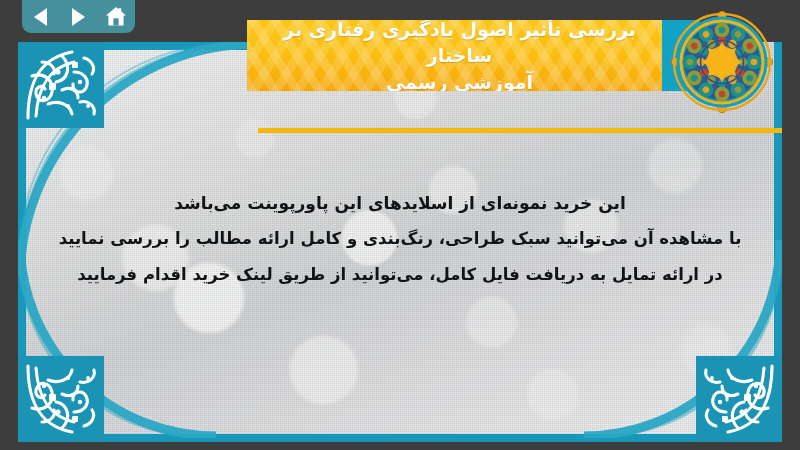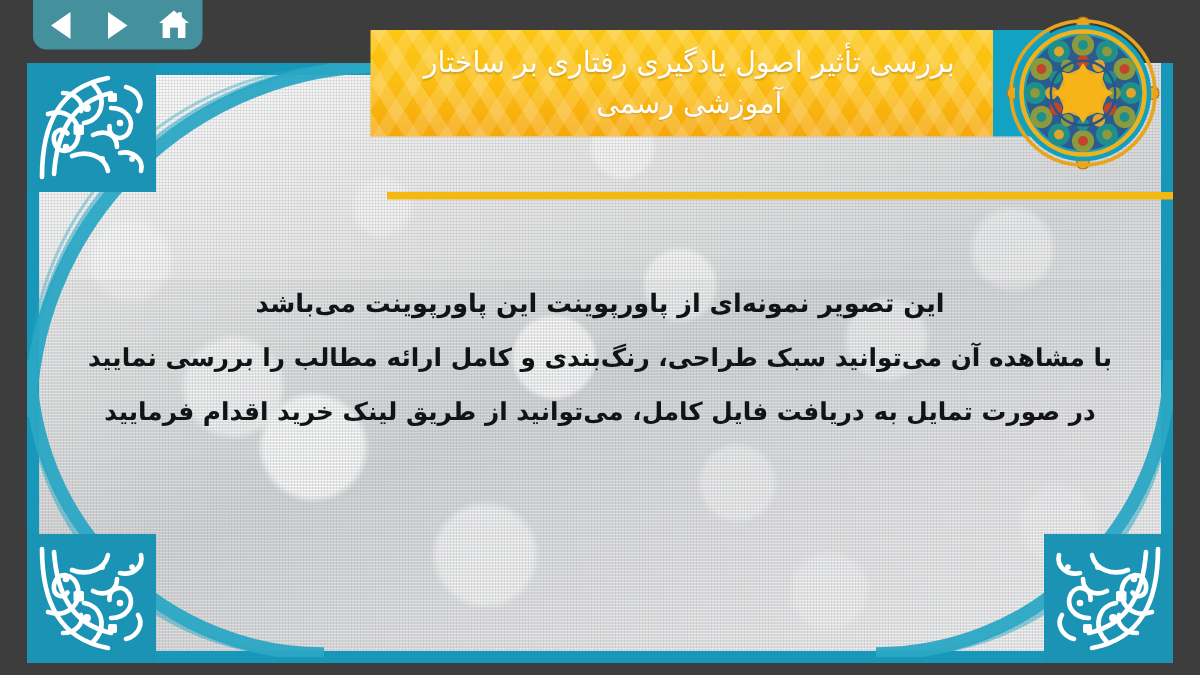--- a/index.html
+++ b/index.html
@@ -164,21 +164,21 @@
         rgba(255,255,255,.28) 0 9px,
         rgba(255,255,255,0)   9px 19px);
     pointer-events: none;
   }
   #title-text {
     position: relative;
     z-index: 2;
     color: #ffffff;
     font-size: 19px;
     line-height: 1.38;
-    font-weight: 400;
+    font-weight: 700;
     text-align: center;
     padding: 0 14px 0 24px;
     direction: rtl;
     text-shadow: 0 1px 1px rgba(150,95,0,.35);
     white-space: pre-line;
   }
 
   
   #banner-rule {
     position: absolute;
@@ -366,23 +366,23 @@
             <rect x="31" y="41" width="7" height="7" rx="1.2"></rect>
             <rect x="54" y="20" width="6" height="6" rx="1.1"></rect>
           </g>
         </g>
       </svg>
     </div>
 
     <div id="banner-rule"></div>
 
     <div id="body-copy">
-      <div class="copy-line">این تصویر نمونه‌ای از پاورپوینت این پاورپوینت می‌باشد</div>
+      <div class="copy-line">این خرید نمونه‌ای از اسلایدهای این پاورپوینت می‌باشد</div>
       <div class="copy-line">با مشاهده آن می‌توانید سبک طراحی، رنگ‌بندی و کامل ارائه مطالب را بررسی نمایید</div>
-      <div class="copy-line">در صورت تمایل به دریافت فایل کامل، می‌توانید از طریق لینک خرید اقدام فرمایید</div>
+      <div class="copy-line">در ارائه تمایل به دریافت فایل کامل، می‌توانید از طریق لینک خرید اقدام فرمایید</div>
     </div>
 
   </div>
 
   <div id="title-banner">
     <div id="banner-tab"></div>
     <div id="banner-body">
       <div id="banner-motif"></div>
       <div id="title-text">بررسی تأثیر اصول یادگیری رفتاری بر ساختار
 آموزشی رسمی</div>

